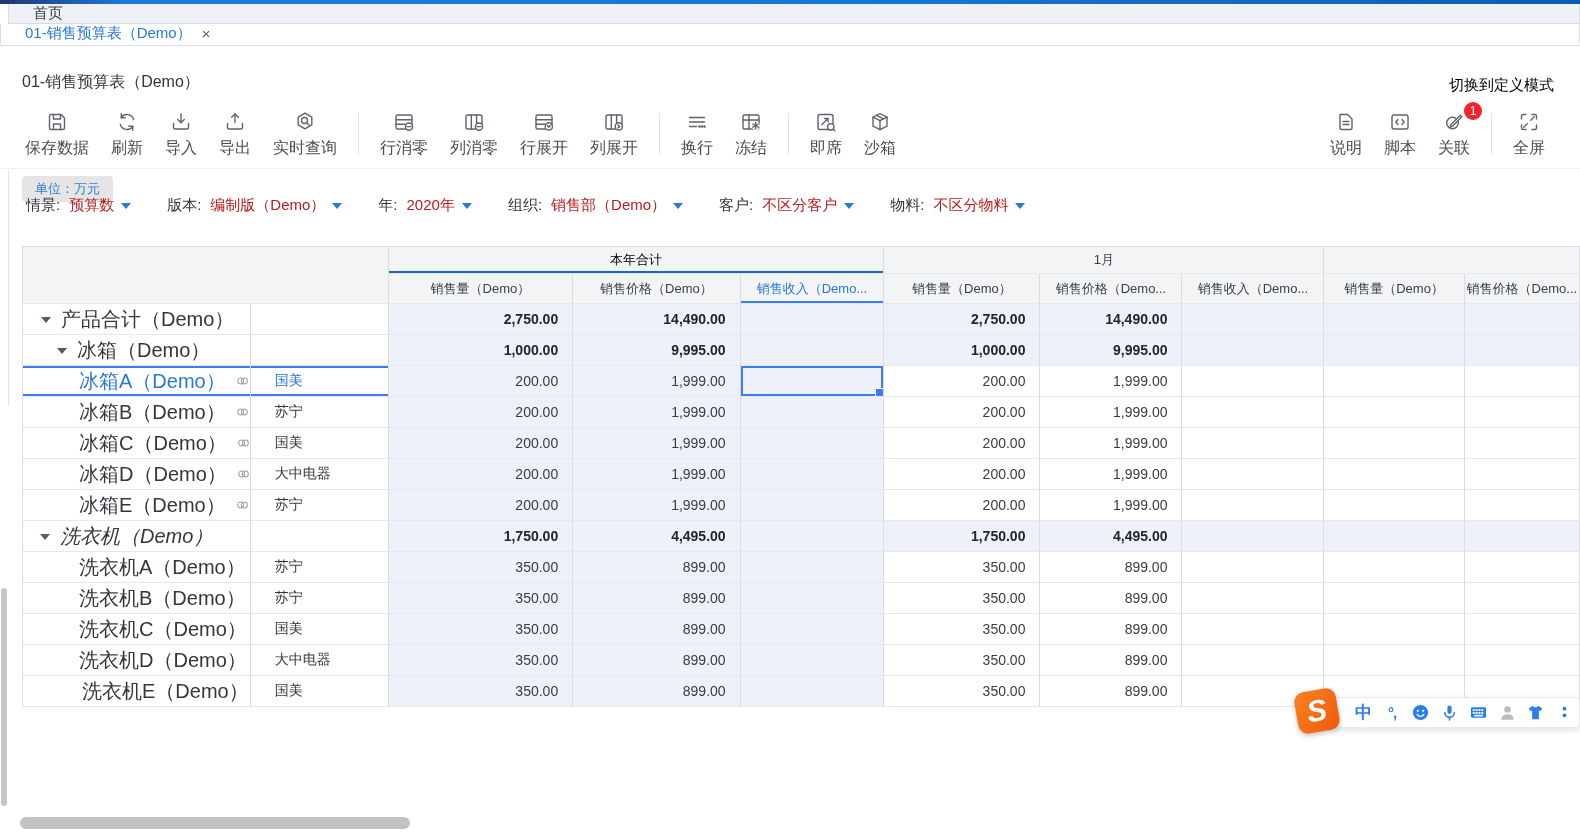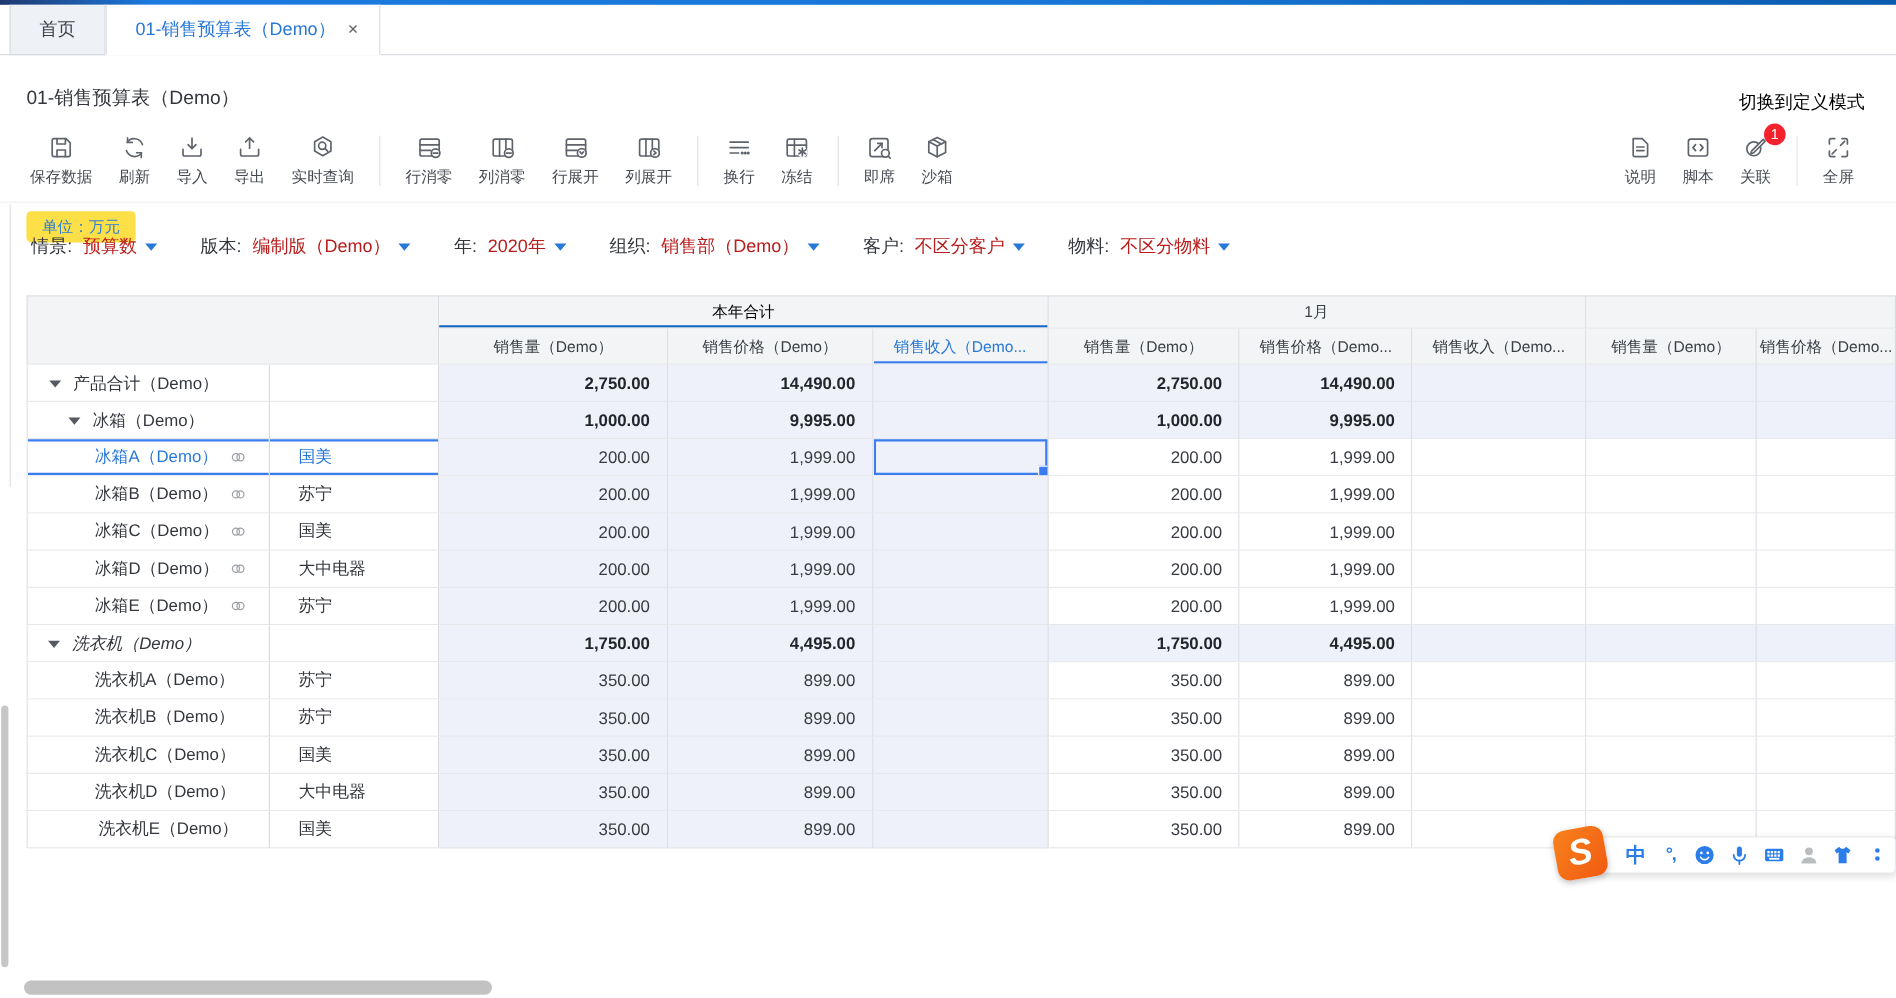--- a/index.html
+++ b/index.html
@@ -5,48 +5,48 @@
   * { margin:0; padding:0; box-sizing:border-box; }
   html,body { width:1580px; height:832px; overflow:hidden; background:#fff;
     font-family:"Liberation Sans","DejaVu Sans",sans-serif; }
   #stage { position:relative; width:1580px; height:832px; background:#fff; overflow:hidden; }
 
   
   .topstrip { position:absolute; left:0; top:0; width:1580px; height:4px;
     background:linear-gradient(90deg,#20386e 0%,#1a7ae0 8%,#1877d6 55%,#0b5cb0 100%); }
 
   
-  .tabbar { position:absolute; left:0; top:4px; width:1580px; height:42px; display:flex; align-items:stretch; }
+  .tabbar { position:absolute; left:0; top:4px; width:1580px; height:42px; display:flex; align-items:stretch;flex-direction:column; }
   .tabbar::after { content:""; position:absolute; left:0; bottom:0; width:1580px; height:1px; background:#d9dde3; }
   .tab { display:flex; align-items:center; gap:10px; padding:0 24px; font-size:15px; color:#3a3f45;
     background:#eef1f5; border:1px solid #d9dde3; border-top:none; position:relative; cursor:pointer; }
   .tab.first { margin-left:8px; }
   .tab.active { background:#fff; color:#2878d7; border-bottom:1px solid #fff; z-index:2; padding-right:18px; }
   .tab .close { font-size:15px; color:#5f6368; line-height:1; }
 
   
   .page-title { position:absolute; left:22px; top:72px; font-size:16px; color:#33373d; }
   .mode-link { position:absolute; right:26px; top:76px; font-size:15px; color:#000000; cursor:pointer; }
 
   
   .toolbar { position:absolute; left:14px; top:103px; height:62px; display:flex; align-items:center; }
   .toolbar-right { position:absolute; right:24px; top:103px; height:62px; display:flex; align-items:center; }
   .tb-item { display:flex; flex-direction:column; align-items:center; justify-content:center;
     margin:0 11px; cursor:pointer; position:relative; }
   .tb-item svg { width:24px; height:24px; stroke:#5f646c; fill:none; stroke-width:1.4;
     stroke-linecap:round; stroke-linejoin:round; }
-  .tb-item .tb-label { font-size:13px; color:#474c54; margin-top:4px; white-space:nowrap; }
+  .tb-item .tb-label { font-size:16px; color:#474c54; margin-top:4px; white-space:nowrap; }
   .tb-div { width:1px; height:42px; background:#e2e4e9; margin:0 10px; }
   .badge { position:absolute; top:-8px; right:-12px; min-width:18px; height:18px; border-radius:9px;
     background:#f5222d; color:#fff; font-size:12px; display:flex; align-items:center; justify-content:center;
     padding:0 4px; }
   .tool-sep { position:absolute; left:0; top:168px; width:1580px; height:1px; background:#efefef; }
 
   
-  .unit-tag { position:absolute; left:22px; top:176px; background:#fde047; color:#2f7fd6;
+  .unit-tag { position:absolute; left:22px; top:176px; background:#e5e5e5; color:#2f7fd6;
     font-size:13px; padding:4px 13px; border-radius:4px; }
 
   
   .filters { position:absolute; left:8px; top:191px; display:flex; align-items:center; height:28px;padding-left:18px; }
   .filter { display:flex; align-items:center; margin-right:36px; cursor:pointer; }
   .filter .f-label { font-size:15px; color:#33373d; margin-right:9px; }
   .filter .f-value { font-size:15px; color:#b91c1c; }
   .filter .caret { width:0; height:0; border-left:5px solid transparent; border-right:5px solid transparent;
     border-top:6px solid #2878d7; margin-left:7px; margin-top:2px; }
 
@@ -55,21 +55,21 @@
   table.grid { border-collapse:separate; border-spacing:0; table-layout:fixed; }
   .grid th, .grid td { border-right:1px solid #d9dce1; border-bottom:1px solid #e6e8ec;
     font-weight:400; overflow:hidden; white-space:nowrap; }
   .grid thead th { background:#f3f4f6; font-size:13px; color:#3a3f45; }
   .grid .corner { border-top:1px solid #d9dce1; border-left:1px solid #d9dce1; }
   .grid .grp { height:28px; text-align:center; border-top:1px solid #d9dce1; font-size:13px; }
   .grid .grp.hl { color:#000000; box-shadow:inset 0 -2px 0 #1766c2; }
   .grid .colh { height:30px; text-align:center; }
   .grid .colh.selcol { color:#2878d7; box-shadow:inset 0 -2px 0 #3b7cf0; }
   .grid tbody tr { height:31px; }
-  .grid td.rowhead { border-left:1px solid #d9dce1; background:#fff; font-size:14px; color:#33373d; text-align:left; }
+  .grid td.rowhead { border-left:1px solid #d9dce1; background:#fff; font-size:20px; color:#33373d; text-align:left; }
   .grid td.cust { background:#fff; font-size:14px; color:#33373d; padding-left:24px; text-align:left; }
   .grid td.val { font-size:14px; color:#383c42; text-align:right; padding-right:14px; background:#fff; position:relative; }
   .grid td.val.lav { background:#eef1fa; }
   .grid tr.aggrow td.val { font-weight:700; color:#22262c; }
   .grid td.selrow { box-shadow:inset 0 2px 0 #3b7cf0, inset 0 -2px 0 #3b7cf0; color:#2878d7 !important; }
   .grid td.selcell { box-shadow:inset 0 0 0 2px #3b7cf0; }
   .fill-handle { position:absolute; right:-1px; bottom:-1px; width:9px; height:9px;
     background:#3b7cf0; border:1.5px solid #fff; z-index:4; }
   .name-wrap { display:inline-flex; align-items:center; gap:6px; }
   .tri { display:inline-block; width:0; height:0; border-left:5px solid transparent;

